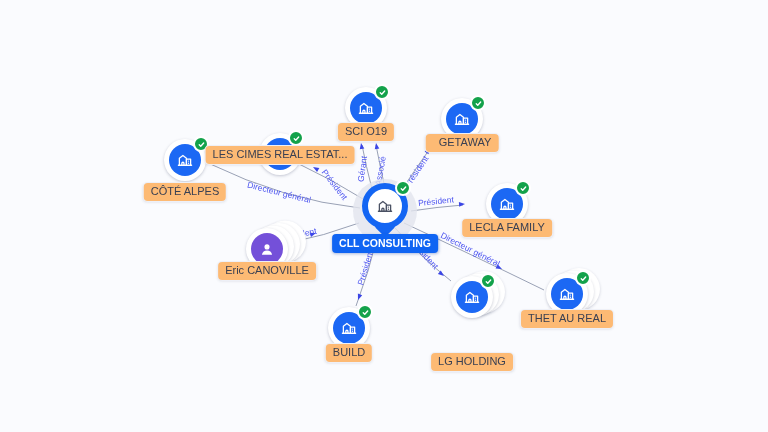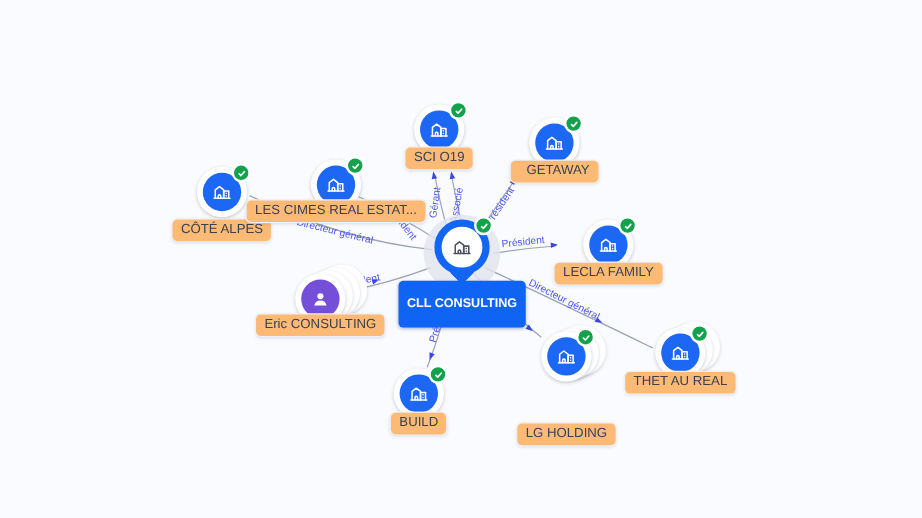--- a/index.html
+++ b/index.html
@@ -14,21 +14,21 @@
   .circle{position:absolute;width:42px;height:42px;border-radius:50%;background:#fff;
           box-shadow:0 1px 3px rgba(35,45,80,.25);display:flex;align-items:center;justify-content:center;}
   .inner{width:32px;height:32px;border-radius:50%;display:flex;align-items:center;justify-content:center;}
   .inner.company{background:#1c68f4;}
   .inner.person{background:#7450d9;}
   .badge{position:absolute;width:16px;height:16px;border-radius:50%;background:#13a24b;border:2px solid #fff;
          top:-3px;right:-3px;display:flex;align-items:center;justify-content:center;box-sizing:border-box;z-index:3;}
   .nlabel{position:absolute;transform:translateX(-50%);white-space:nowrap;z-index:4;
           background:#fdba74;color:#3a4052;font-size:11px;line-height:13px;padding:2px 7px 3px;border-radius:4px;
           box-shadow:0 0 0 1px #eef0f7,0 1px 3px rgba(50,60,95,.18);}
-  .nlabel.central{background:#0f64f3;color:#fff;font-weight:bold;font-size:10.5px;padding:13px 7px;z-index:5;
+  .nlabel.central{background:#0f64f3;color:#fff;font-weight:bold;font-size:10.5px;padding:3px 7px;z-index:5;
           box-shadow:0 1px 3px rgba(20,60,160,.35);}
   .halo{position:absolute;width:64px;height:64px;border-radius:50%;background:rgba(226,229,238,.8);z-index:1;}
   .pin{position:absolute;width:46px;height:46px;z-index:2;}
   .pin-tip{position:absolute;left:50%;bottom:-5px;width:15px;height:15px;background:#1365f3;
            transform:translateX(-50%) rotate(45deg);border-radius:2px;}
   .pin-ring{position:absolute;inset:0;border-radius:50%;background:#fff;border:6px solid #1365f3;
             box-sizing:border-box;display:flex;align-items:center;justify-content:center;}
 </style>
 </head>
 <body>
@@ -232,21 +232,21 @@
           <div class="inner person">
             <svg width="18" height="18" viewBox="0 0 24 24">
               <g fill="#fff">
                 <circle cx="12" cy="9.2" r="3.4"></circle>
                 <path d="M5.2 19.5c.5-3.6 3.3-5.6 6.8-5.6s6.3 2 6.8 5.6z"></path>
               </g>
             </svg>
           </div>
         </div>
       </div>
-      <div class="nlabel" style="left: 267px; top: 262px;">Eric CONSULTING</div>
+      <div class="nlabel" style="left: 267px; top: 262px;">Eric CANOVILLE</div>
       <div class="node" style="left: 164px; top: 139px;">
         <div class="circle">
           <div class="inner company">
             <svg width="18" height="18" viewBox="0 0 24 24">
               <g fill="none" stroke="#fff" stroke-width="1.7" stroke-linejoin="round" stroke-linecap="round">
                 <path d="M4.5 19V9.6L9.2 6l4.7 3.6V19"></path>
                 <path d="M13.9 19V10.8h5.6V19"></path>
                 <path d="M3.2 19h17.6"></path>
                 <path d="M7.8 19v-2.6a1.4 1.4 0 0 1 2.8 0V19"></path>
               </g>
@@ -276,15 +276,15 @@
               <circle cx="16.7" cy="16.3" r="0.9" fill="#fff"></circle>
             </svg>
           </div>
         </div>
         <div class="badge">
           <svg width="9" height="9" viewBox="0 0 12 12">
             <path d="M3 6.4l2 2 3.9-4.4" stroke="#fff" stroke-width="1.8" fill="none" stroke-linecap="round" stroke-linejoin="round"></path>
           </svg>
         </div>
       </div>
-      <div class="nlabel" style="left: 280px; top: 167px;">LES CIMES REAL ESTAT...</div>
+      <div class="nlabel" style="left: 280px; top: 146px;">LES CIMES REAL ESTAT...</div>
     </div>
 </div>
 
 </body></html>

